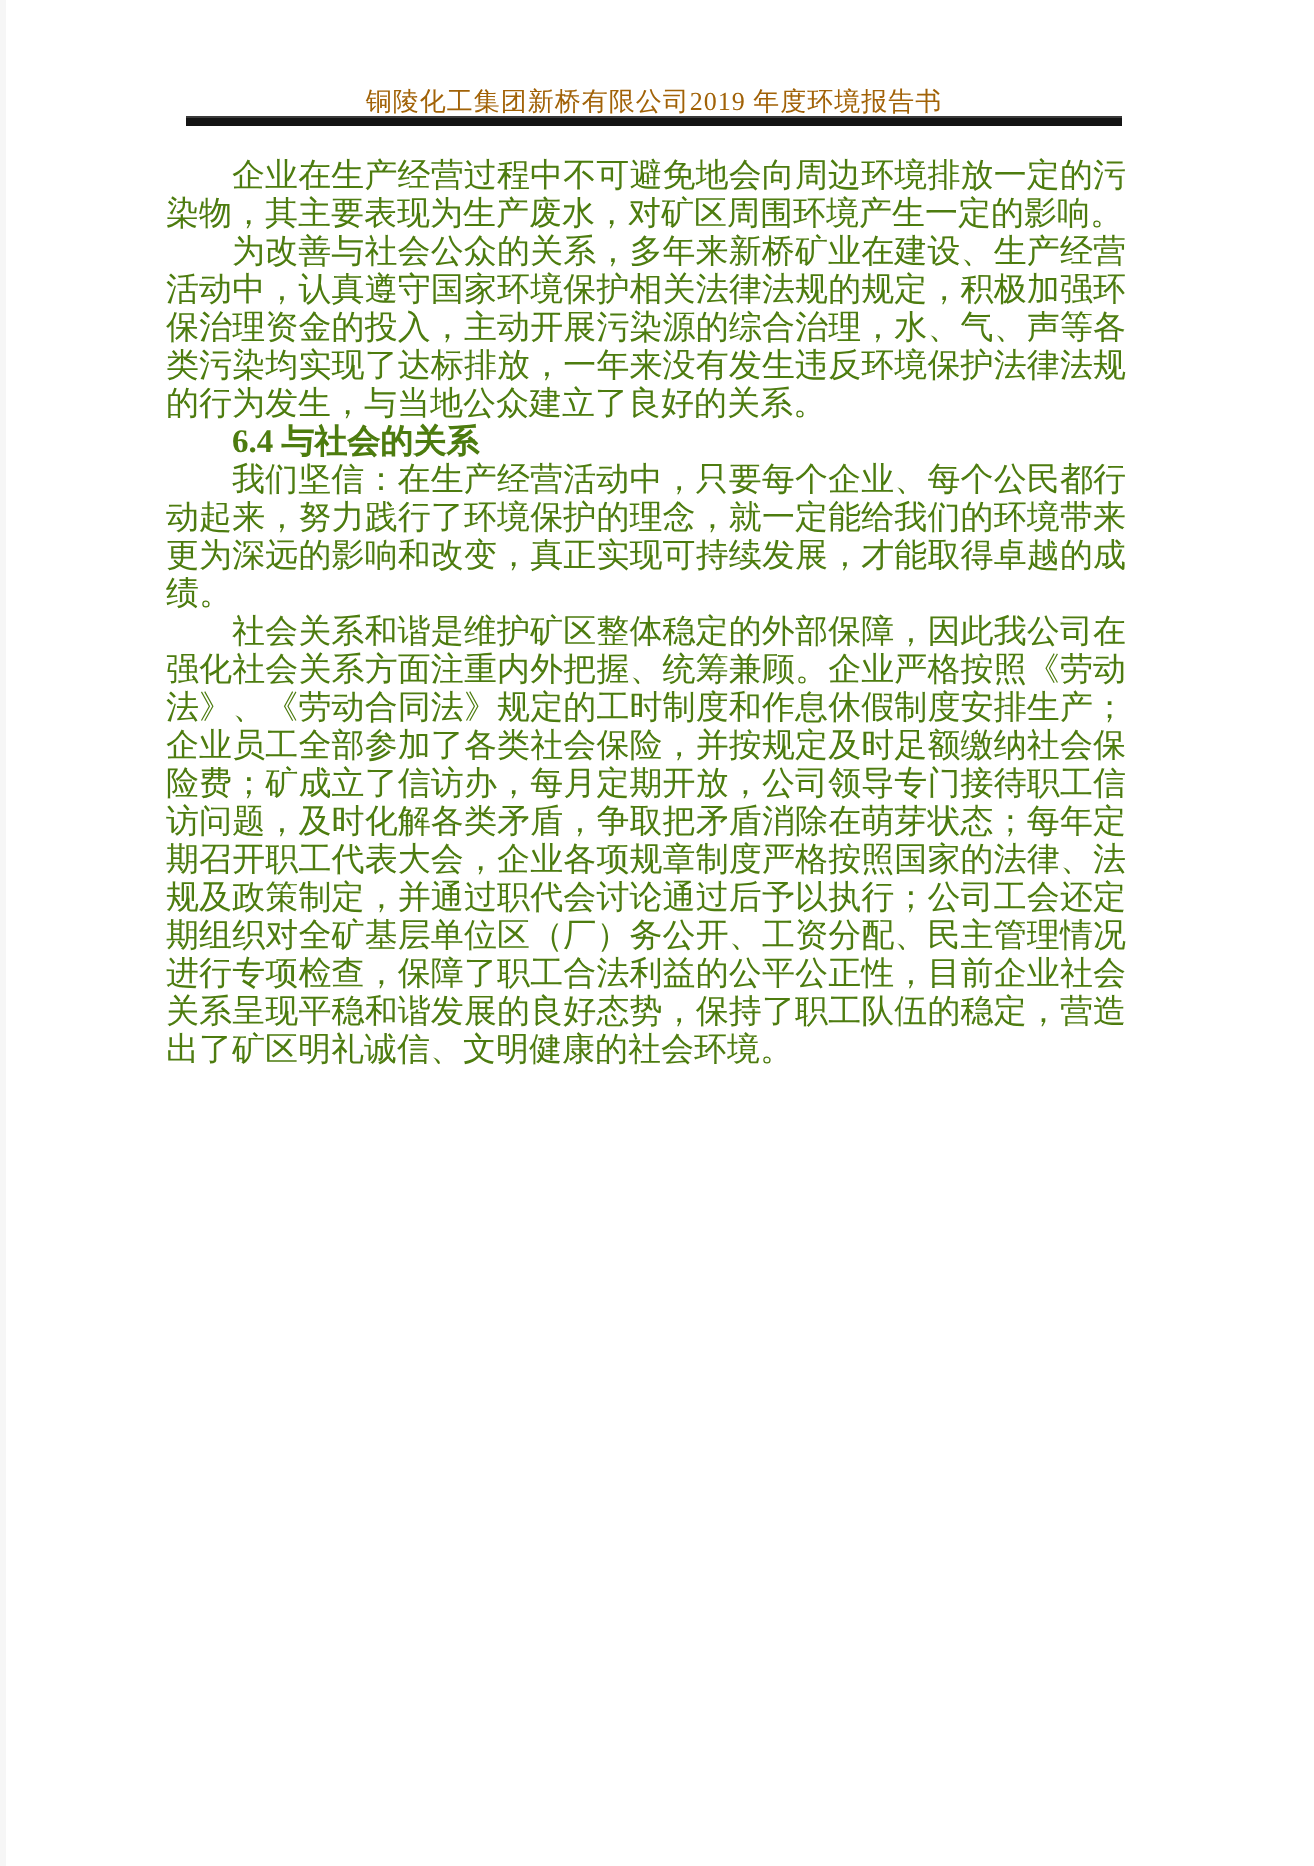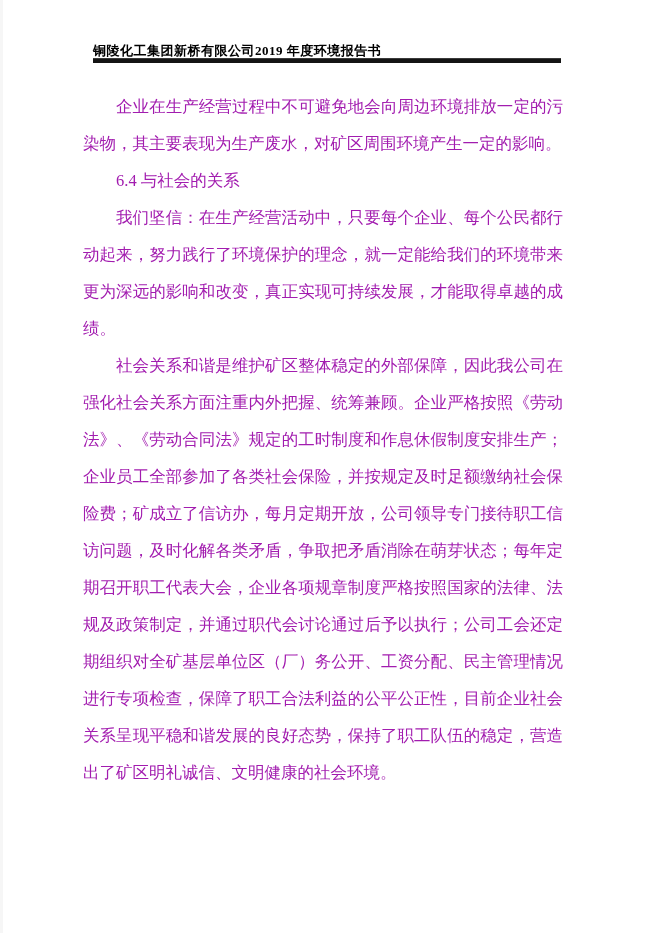--- a/index.html
+++ b/index.html
@@ -23,54 +23,54 @@
     position: absolute;
     left: 0; top: 0; bottom: 0;
     width: 3px;
     background: #f6f6f6;
   }
   .header-title {
     position: absolute;
     top: 42px;
     left: 93px;
     width: 468px;
-    text-align: left;
+    text-align: center;
     font-size: 13px;
-    font-weight: bold;
+    font-weight: normal;
     letter-spacing: 0.5px;
-    color: #000000;
+    color: #a16207;
     white-space: nowrap;
   }
   .header-rule {
     position: absolute;
     top: 58px;
     left: 93px;
     width: 468px;
     height: 4px;
     background: #141414;
     border-top: 1px solid #3a3a3a;
   }
   .body-text {
     position: absolute;
-    top: 88px;
+    top: 78px;
     left: 83px;
     width: 480px;
     font-size: 16.5px;
-    line-height: 37px;
+    line-height: 19px;
     text-align: justify;
     text-justify: inter-ideograph;
-    color: #a21caf;
+    color: #4d7c0f;
   }
   .body-text p {
     margin: 0;
     padding: 0;
     text-indent: 2em;
   }
   .section-heading {
-    font-weight: normal;
+    font-weight: bold;
   }
   .footer {
     position: absolute;
     top: 855px;
     left: 93px;
     width: 468px;
     text-align: center;
     font-size: 12.5px;
     color: #2a2a38;
     letter-spacing: 1px;
@@ -80,19 +80,20 @@
 <body>
 
 <div class="page">
 
   <div class="header-title">铜陵化工集团新桥有限公司2019 年度环境报告书</div>
 
   <div class="header-rule"></div>
 
   <div class="body-text">
     <p>企业在生产经营过程中不可避免地会向周边环境排放一定的污染物，其主要表现为生产废水，对矿区周围环境产生一定的影响。</p>
+    <p>为改善与社会公众的关系，多年来新桥矿业在建设、生产经营活动中，认真遵守国家环境保护相关法律法规的规定，积极加强环保治理资金的投入，主动开展污染源的综合治理，水、气、声等各类污染均实现了达标排放，一年来没有发生违反环境保护法律法规的行为发生，与当地公众建立了良好的关系。</p>
     <p class="section-heading">6.4 与社会的关系</p>
     <p>我们坚信：在生产经营活动中，只要每个企业、每个公民都行动起来，努力践行了环境保护的理念，就一定能给我们的环境带来更为深远的影响和改变，真正实现可持续发展，才能取得卓越的成绩。</p>
     <p>社会关系和谐是维护矿区整体稳定的外部保障，因此我公司在强化社会关系方面注重内外把握、统筹兼顾。企业严格按照《劳动法》、《劳动合同法》规定的工时制度和作息休假制度安排生产；企业员工全部参加了各类社会保险，并按规定及时足额缴纳社会保险费；矿成立了信访办，每月定期开放，公司领导专门接待职工信访问题，及时化解各类矛盾，争取把矛盾消除在萌芽状态；每年定期召开职工代表大会，企业各项规章制度严格按照国家的法律、法规及政策制定，并通过职代会讨论通过后予以执行；公司工会还定期组织对全矿基层单位区（厂）务公开、工资分配、民主管理情况进行专项检查，保障了职工合法利益的公平公正性，目前企业社会关系呈现平稳和谐发展的良好态势，保持了职工队伍的稳定，营造出了矿区明礼诚信、文明健康的社会环境。</p>
   </div>
 
 
 </div>
 
 </body></html>

